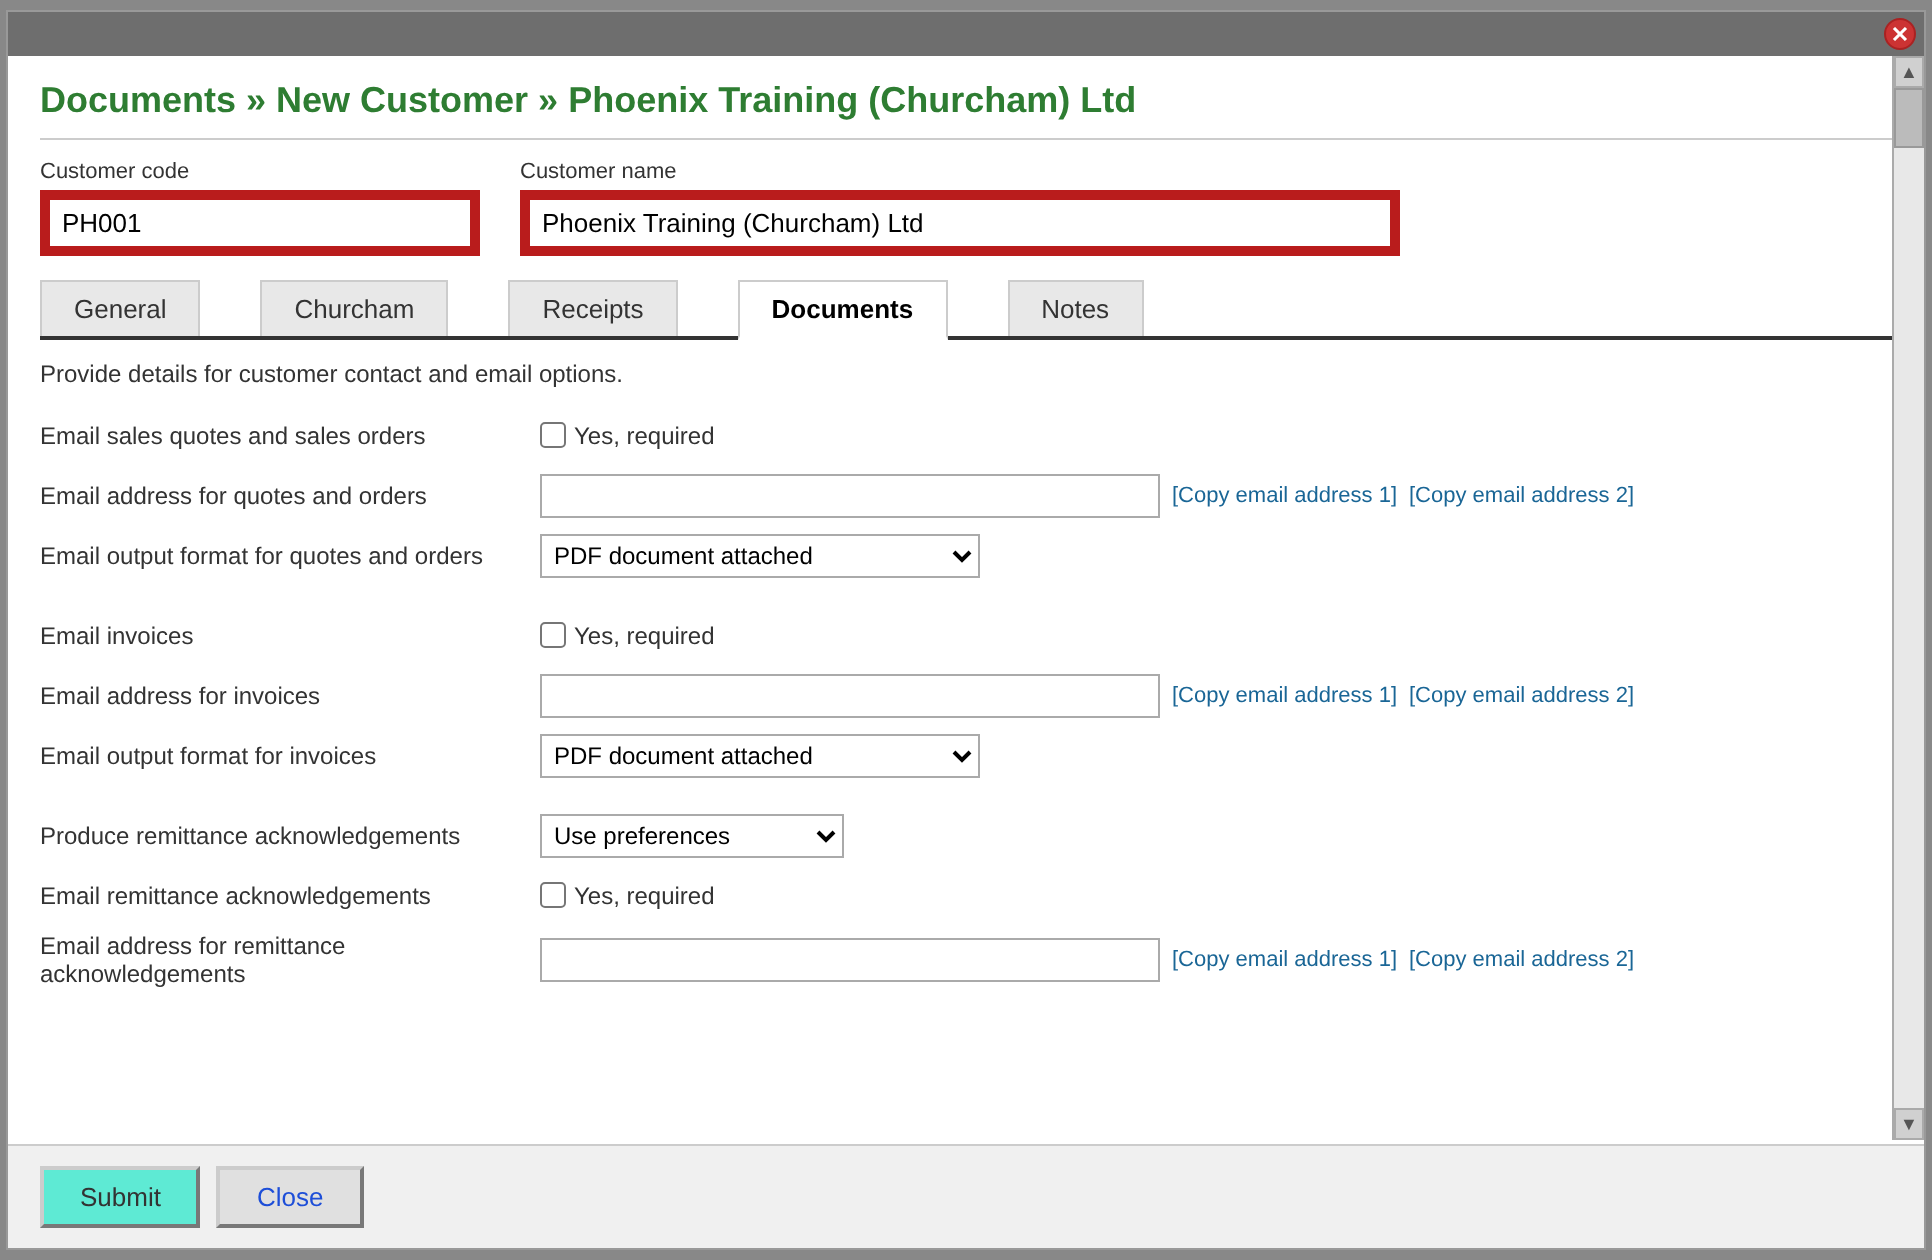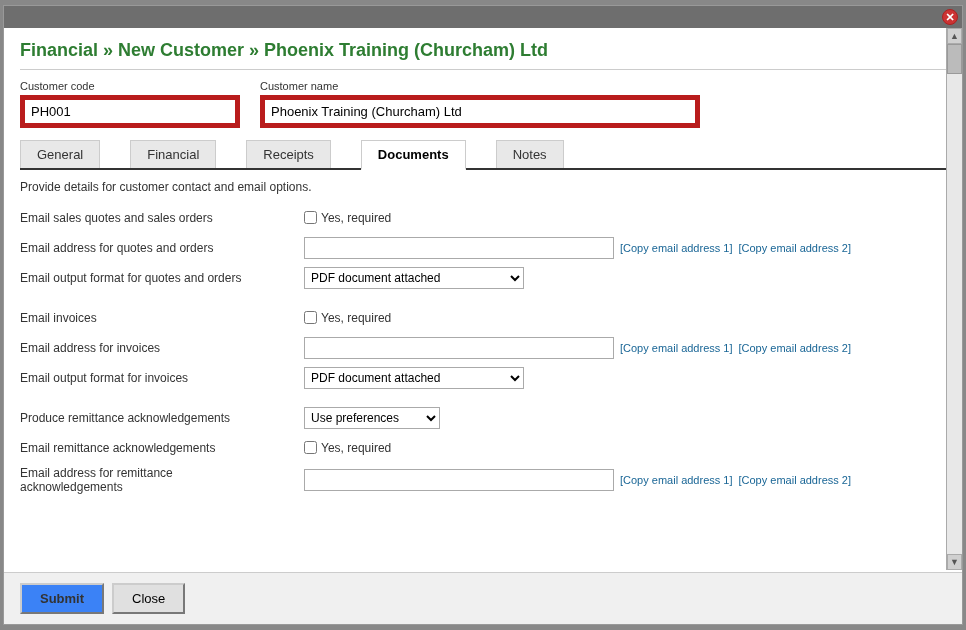--- a/index.html
+++ b/index.html
@@ -117,21 +117,20 @@
     }
     .form-section {
       flex: 1;
       overflow-y: auto;
     }
     .form-field-row {
       display: flex;
       align-items: center;
       margin-bottom: 6px;
       min-height: 24px;
-      gap: 34px;
     }
     .form-field-label {
       width: 250px;
       font-size: 12px;
       color: #333;
       flex-shrink: 0;
     }
     .form-field-control {
       display: flex;
       align-items: center;
@@ -172,34 +171,34 @@
     .footer {
       background: #f0f0f0;
       padding: 10px 16px;
       display: flex;
       gap: 8px;
       border-top: 1px solid #ccc;
       flex-shrink: 0;
     }
     .btn-submit {
       padding: 6px 18px;
-      background: #3b82f6;
+      background: #5eead4;
       border: 2px outset #ccc;
       font-size: 13px;
-      font-weight: bold;
+      font-weight: normal;
       cursor: pointer;
       color: #333;
     }
     .btn-close {
       padding: 6px 18px;
       background: #e0e0e0;
       border: 2px outset #ccc;
       font-size: 13px;
       cursor: pointer;
-      color: #000000;
+      color: #1d4ed8;
     }
     .scrollbar-right {
       position: absolute;
       right: 0;
       top: 22px;
       bottom: 54px;
       width: 16px;
       background: #e0e0e0;
       border-left: 1px solid #aaa;
       display: flex;
@@ -234,39 +233,39 @@
 <body>
 
 <div class="dialog">
 
   <div class="titlebar">
     <div class="close-btn">✕</div>
   </div>
 
   <div class="content">
 
-    <div class="breadcrumb">Financial » New Customer » Phoenix Training (Churcham) Ltd</div>
+    <div class="breadcrumb">Documents » New Customer » Phoenix Training (Churcham) Ltd</div>
 
     <div class="form-row">
       <div class="field-group">
         <span class="field-label">Customer code</span>
         <input class="field-input field-input-code" type="text" value="PH001" style="">
       </div>
       <div class="field-group">
         <span class="field-label">Customer name</span>
         <input class="field-input field-input-name" type="text" value="Phoenix Training (Churcham) Ltd" style="">
       </div>
     </div>
 
     <div class="tabs">
       <div class="tab">
         <span>General</span>
       </div>
       <div class="tab">
-        <span>Financial</span>
+        <span>Churcham</span>
       </div>
       <div class="tab">
         <span>Receipts</span>
       </div>
       <div class="tab active">
         <span>Documents</span>
       </div>
       <div class="tab">
         <span>Notes</span>
       </div>
@@ -332,21 +331,21 @@
             <option>PDF document attached</option>
           </select>
         </div>
       </div>
 
       <div class="spacer-row"></div>
 
       <div class="form-field-row">
         <span class="form-field-label">Produce remittance acknowledgements</span>
         <div class="form-field-control">
-          <select class="select-field" style="width:136px;">
+          <select class="select-field" style="width:152px;">
             <option>Use preferences</option>
           </select>
         </div>
       </div>
 
       <div class="form-field-row">
         <span class="form-field-label">Email remittance acknowledgements</span>
         <div class="form-field-control">
           <label class="checkbox-label">
             <input type="checkbox" style="">

